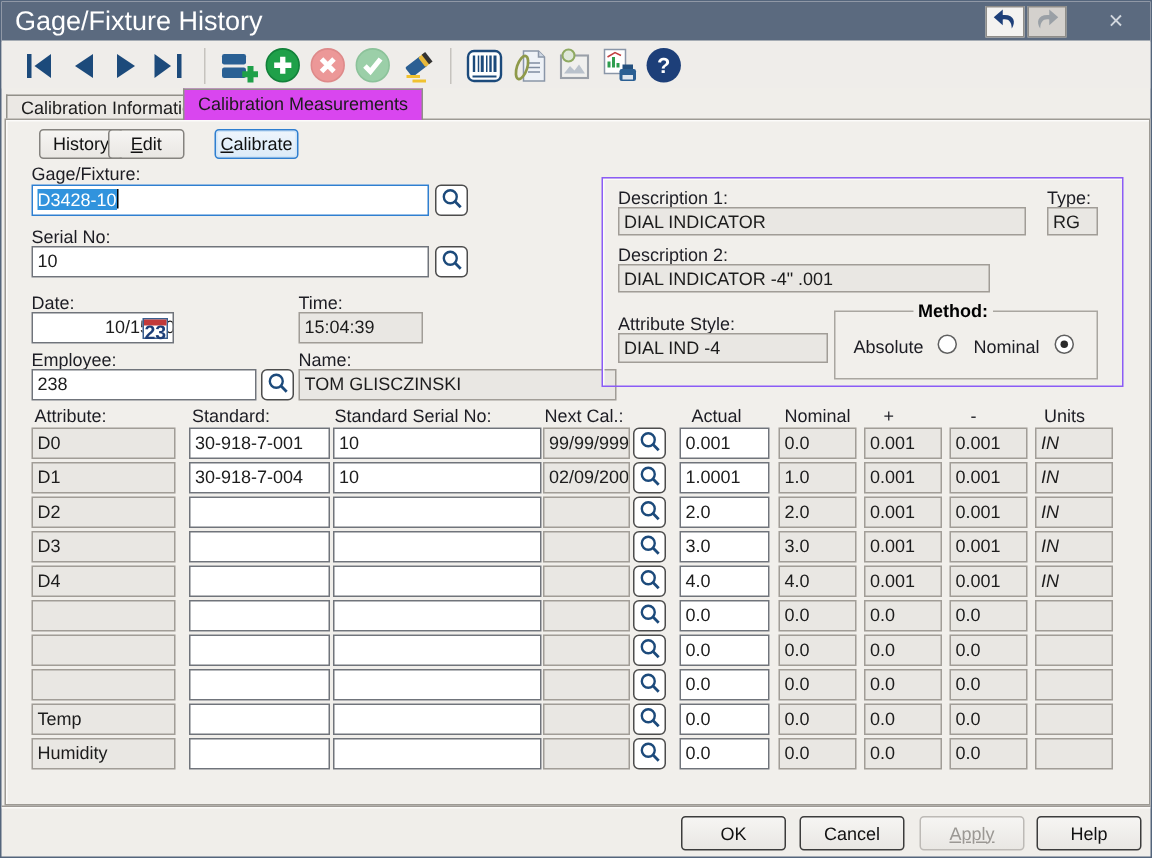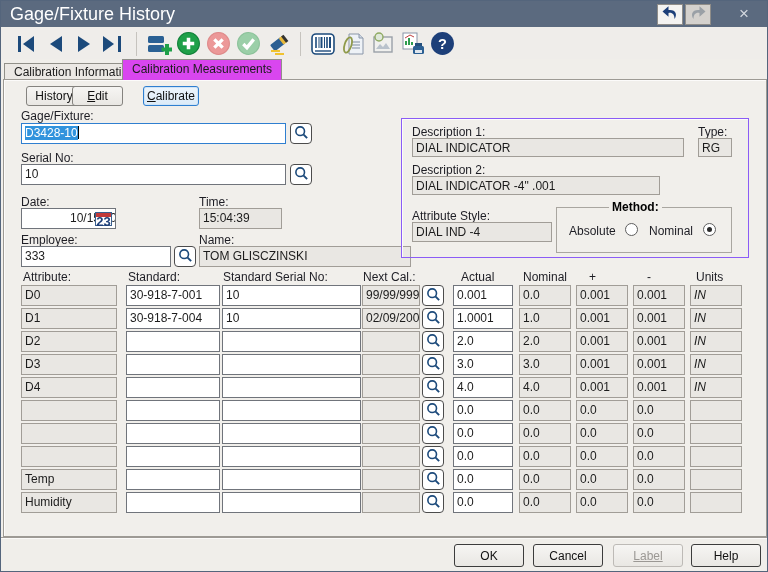--- a/index.html
+++ b/index.html
@@ -296,21 +296,21 @@
   <div class="field" style="left:20px; top:207px; width:95px; padding-right:22px;padding-left:48px;"><span>10/15/2019</span>
     <span class="cal-icon">
         <span class="cal-top"></span>
         <span class="cal-num">23</span>
       </span>
   </div>
   <div class="field ro" style="left:198px; top:207px; width:83px;">15:04:39</div>
 
   <span class="label" style="left:20px; top:232px;">Employee:</span>
   <span class="label" style="left:198px; top:232px;">Name:</span>
-  <div class="field" style="left:20px; top:245px; width:150px;">333</div>
+  <div class="field" style="left:20px; top:245px; width:150px;">238</div>
   <div class="searchbtn" style="left:173px; top:245px;">
       <span><svg width="15" height="15" viewBox="0 0 16 16">
           <circle cx="6.6" cy="6.6" r="4.6" fill="none" stroke="#1c4a7b" stroke-width="1.7"></circle>
           <line x1="10" y1="10" x2="14" y2="14" stroke="#1c4a7b" stroke-width="2"></line>
         </svg></span>
     </div>
   <div class="field ro" style="left:198px; top:245px; width:212px;">TOM GLISCZINSKI</div>
 
   <div class="details">
     <span class="label" style="left:10px; top:6px;">Description 1:</span>
@@ -518,16 +518,16 @@
       <div class="cell ro c-nom">0.0</div>
       <div class="cell ro c-plus">0.0</div>
       <div class="cell ro c-minus">0.0</div>
       <div class="cell ro c-units"></div>
     </div>
   </div>
 
   <div class="footer-sep"></div>
   <button class="btn dark fbtn" style="left:453px;">OK</button>
   <button class="btn dark fbtn" style="left:532px;text-align:center;">Cancel</button>
-  <button class="btn disabled fbtn" style="left:612px;">Label</button>
+  <button class="btn disabled fbtn" style="left:612px;">Apply</button>
   <button class="btn dark fbtn" style="left:690px;">Help</button>
 
 </div>
 
 </body></html>

